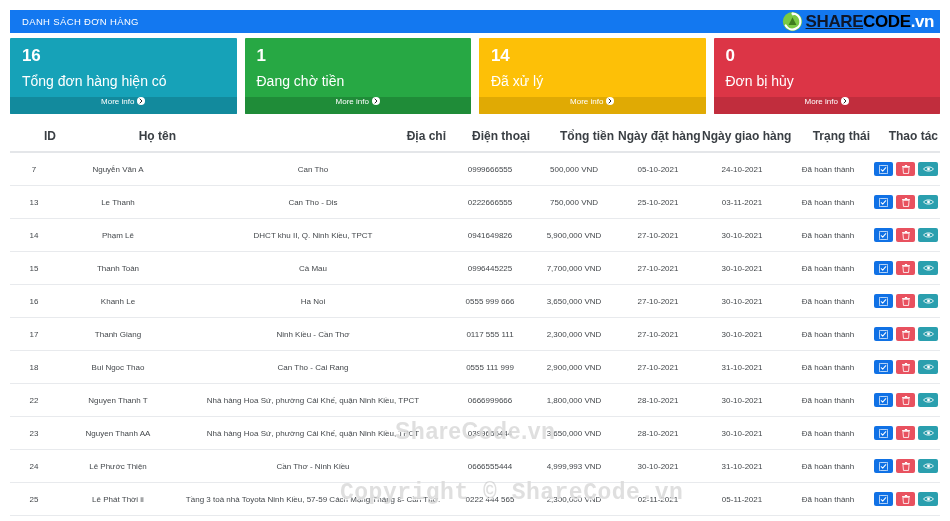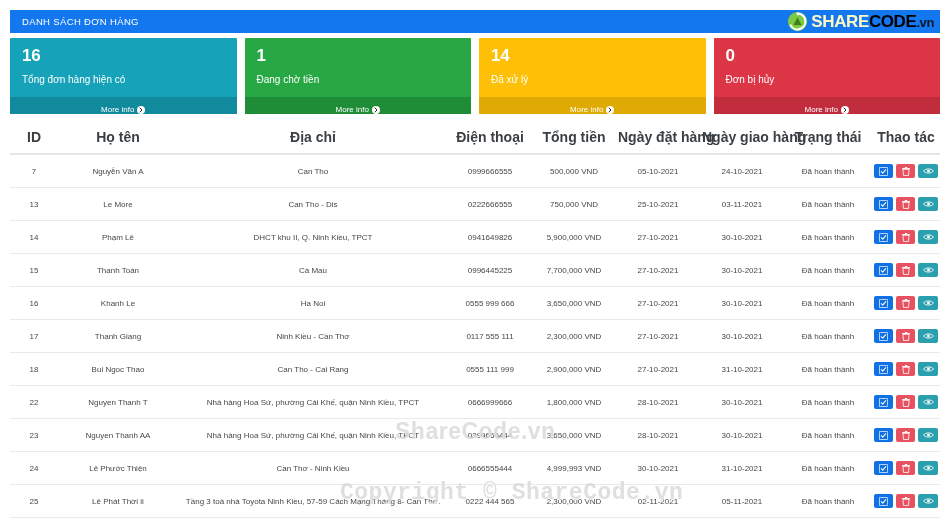--- a/index.html
+++ b/index.html
@@ -41,23 +41,23 @@
     height: 23px;
   }
   .logo-mark { width: 21px; height: 21px; display:block; }
   .logo-text {
     font-size: 17px;
     font-weight: bold;
     letter-spacing: -0.4px;
     line-height: 1;
     white-space: nowrap;
   }
-  .logo-share { color: #fef9c3; }
+  .logo-share { color: #0f172a; text-decoration: underline; }
   .logo-code  { color: #000000; }
-  .logo-vn    { color: #0f172a; font-size: 13px; margin-top: 32px; }
+  .logo-vn    { color: #ffffff; font-size: 17px; margin-top: 32px; }
 
   
   .cards {
     position: absolute;
     left: 10px; top: 38px;
     width: 930px; height: 76px;
     display: flex;
     gap: 8px;
   }
   .card {
@@ -71,30 +71,30 @@
     color: #ffffff;
   }
   .card-num {
     font-size: 17px;
     font-weight: bold;
     line-height: 1;
     margin: 9px 0 0 12px;
     letter-spacing: -0.2px;
   }
   .card-label {
-    font-size: 10px;
+    font-size: 14px;
     margin: 10px 8px 0 12px;
     line-height: 1.1;
   }
   .card-more {
     position: absolute;
     left: 0; right: 0; bottom: 0;
     height: 17px;
     display: flex;
-    align-items: flex-end;
+    align-items: flex-start;
     justify-content: center;
     gap: 3px;
     font-size: 8px;
     color: #ffffff;
   }
   .card-more .arrow-icon {
     width: 8px; height: 8px;
     display: inline-block;
     position: relative;
     top: 0px;
@@ -115,26 +115,26 @@
     width: 930px;
     height: 399px;
     overflow: hidden;
   }
   table {
     width: 930px;
     border-collapse: collapse;
     table-layout: fixed;
   }
   thead th {
-    font-size: 14px;
+    font-size: 12px;
     font-weight: bold;
     color: #3a3f44;
     padding: 7px 2px 8px 2px;
     border-bottom: 2px solid #e4e6e9;
-    text-align: center;
+    text-align: right;
     white-space: nowrap;
   }
   tbody td {
     font-size: 8px;
     color: #44484c;
     padding: 9px 2px 9px 2px;
     border-bottom: 1px solid #e8eaed;
     text-align: center;
     white-space: nowrap;
     overflow: hidden;
@@ -305,21 +305,21 @@
                       <path d="M1 6 C4 1, 16 1, 19 6 C16 11, 4 11, 1 6 Z" fill="none" stroke="#ffffff" stroke-width="1.6"></path>
                       <circle cx="10" cy="6" r="2.6" fill="#ffffff"></circle>
                     </svg>
                   </span>
                 </button>
               </div>
             </td>
           </tr>
           <tr>
             <td class="c-id">13</td>
-            <td class="c-name">Le More</td>
+            <td class="c-name">Le Thanh</td>
             <td class="c-addr">Can Tho - Dis</td>
             <td class="c-phone">0222666555</td>
             <td class="c-total">750,000 VND</td>
             <td class="c-odate">25-10-2021</td>
             <td class="c-ddate">03-11-2021</td>
             <td class="c-status">Đã hoàn thành</td>
             <td class="c-actions">
               <div class="actions">
                 <button class="btn btn-edit">
                   <span>

